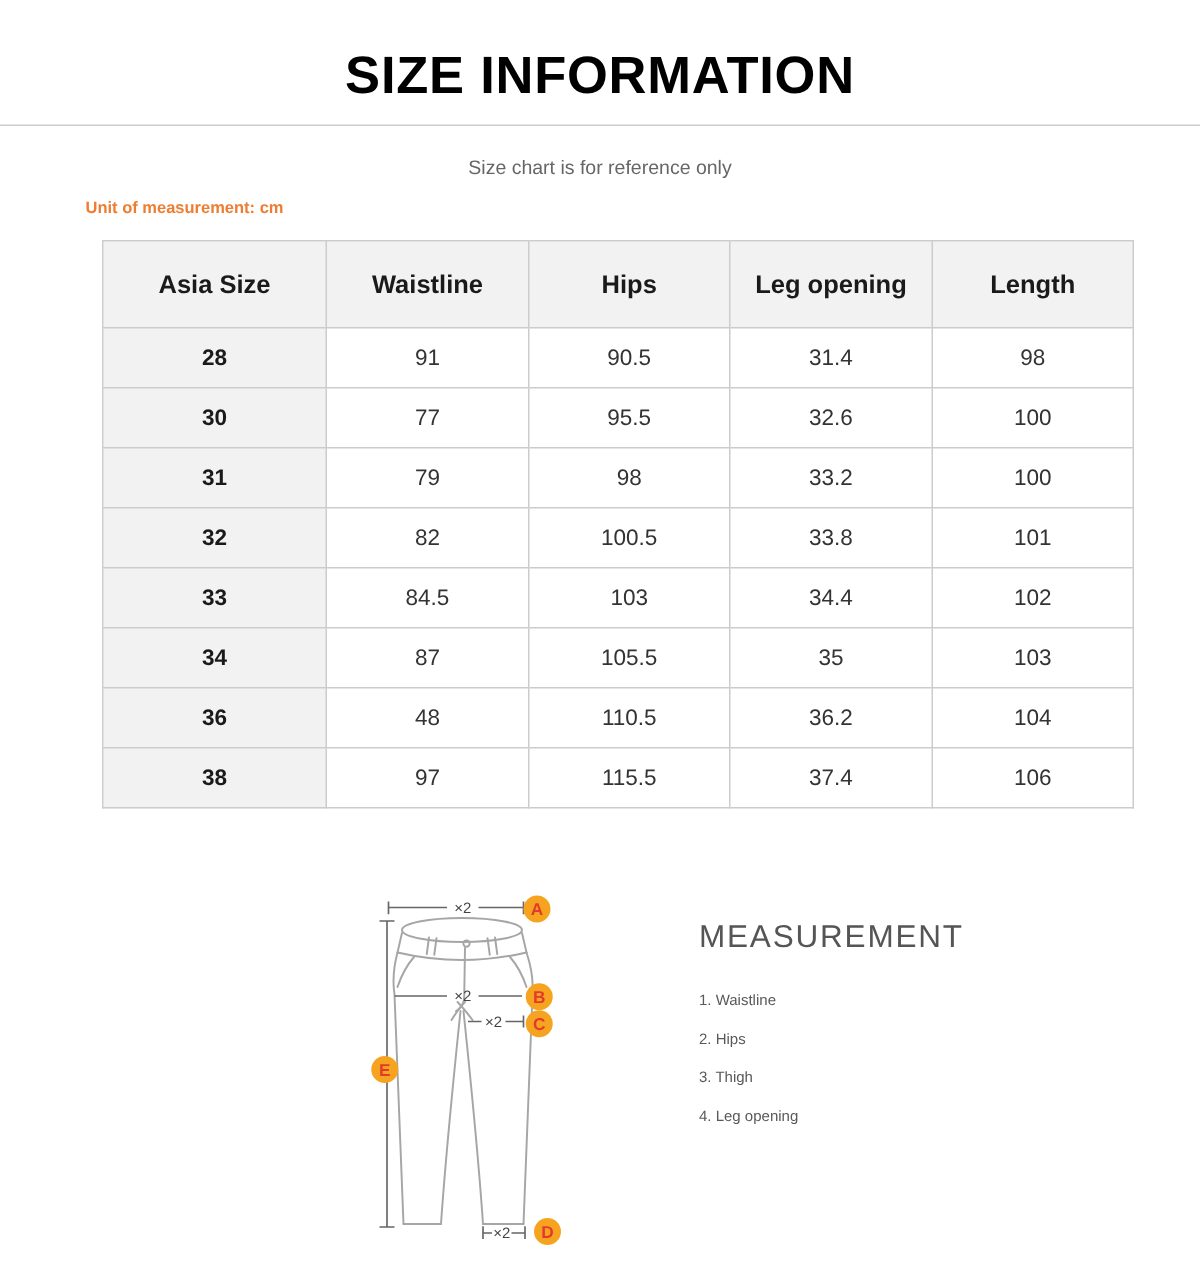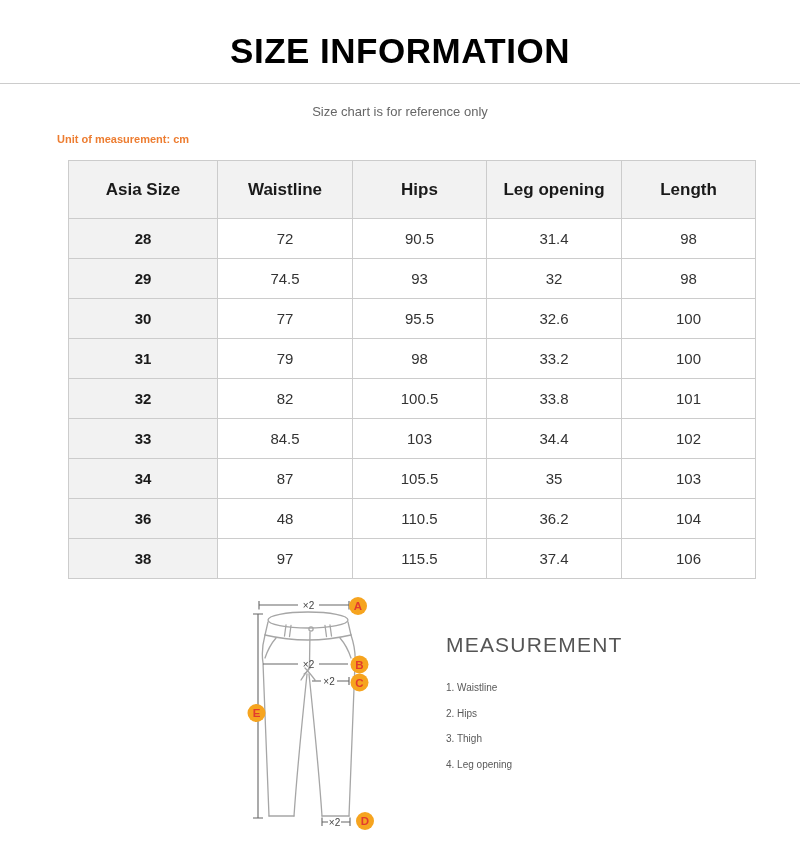--- a/index.html
+++ b/index.html
@@ -56,21 +56,21 @@
   }
   svg.pants{position:absolute;left:246px;top:592px;width:130px;height:250px;overflow:visible;}
   .pants .outline{stroke:var(--pants-gray);stroke-width:1.3;fill:none;stroke-linecap:round;}
   .pants .measure{stroke:var(--measure-gray);stroke-width:1.1;fill:none;}
   .pants .x2{font-size:10px;fill:#444444;text-anchor:middle;font-family:"Liberation Sans",sans-serif;}
   .pants .marker{fill:var(--circle-fill);}
   .pants .marker-letter{
     font-size:11.5px;font-weight:700;fill:var(--letter-red);
     text-anchor:middle;font-family:"Liberation Sans",sans-serif;
   }
-  .measurement{position:absolute;left:446px;top:612px;width:220px;margin-top:20px;}
+  .measurement{position:absolute;left:466px;top:612px;width:220px;}
   .measurement-heading{
     font-size:21px;font-weight:400;color:#555555;letter-spacing:1.2px;line-height:26px;
   }
   .measurement-list{list-style:none;margin-top:17px;}
   .measurement-list li{
     font-size:10px;color:var(--text-gray);line-height:25.5px;
   }
 </style>
 </head>
 <body>
@@ -95,30 +95,23 @@
           <th>Asia Size</th>
           <th>Waistline</th>
           <th>Hips</th>
           <th>Leg opening</th>
           <th>Length</th>
         </tr>
       </thead>
       <tbody>
         <tr>
           <td class="size-col">28</td>
-          <td>72</td>
+          <td>91</td>
           <td>90.5</td>
           <td>31.4</td>
-          <td>98</td>
-        </tr>
-        <tr>
-          <td class="size-col">29</td>
-          <td>74.5</td>
-          <td>93</td>
-          <td>32</td>
           <td>98</td>
         </tr>
         <tr>
           <td class="size-col">30</td>
           <td>77</td>
           <td>95.5</td>
           <td>32.6</td>
           <td>100</td>
         </tr>
         <tr>

